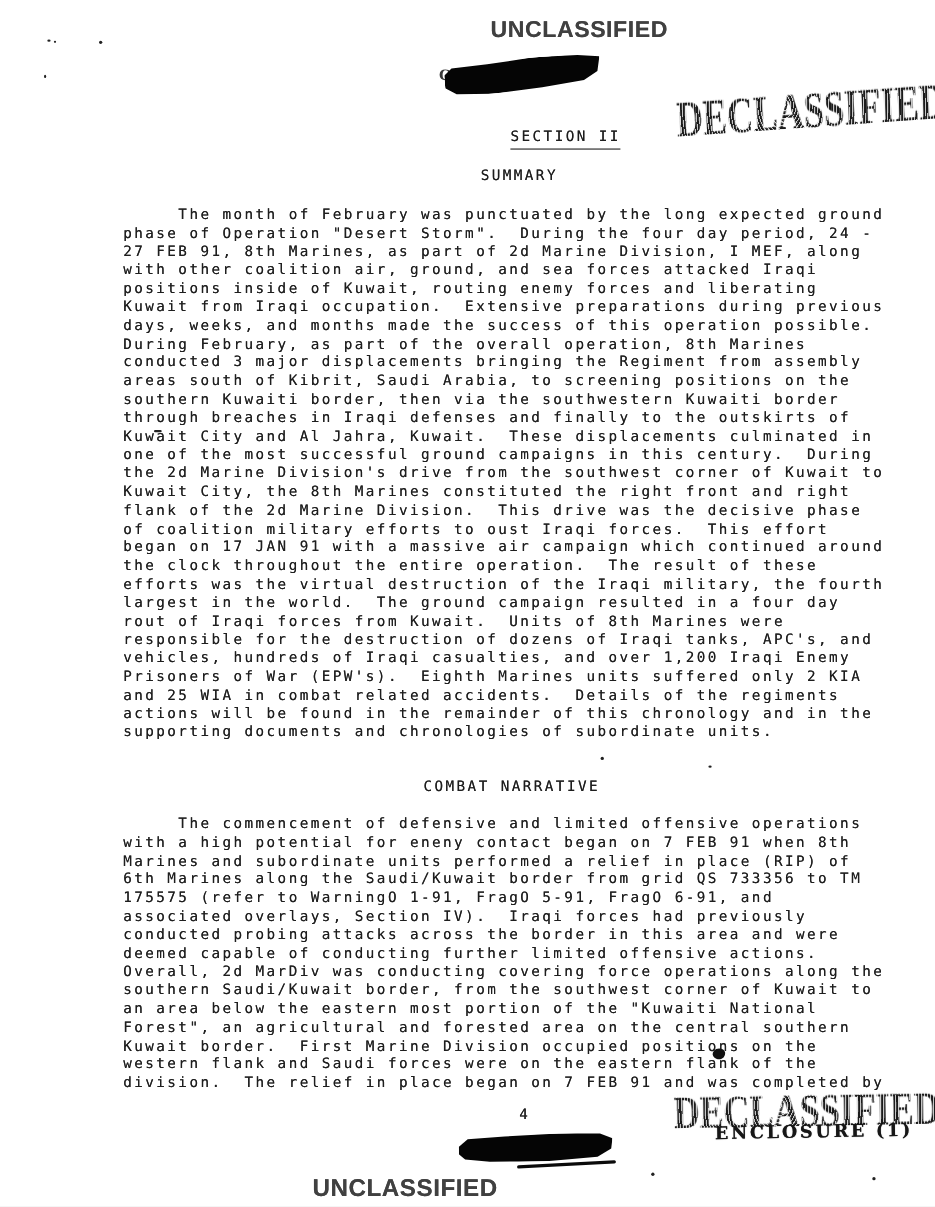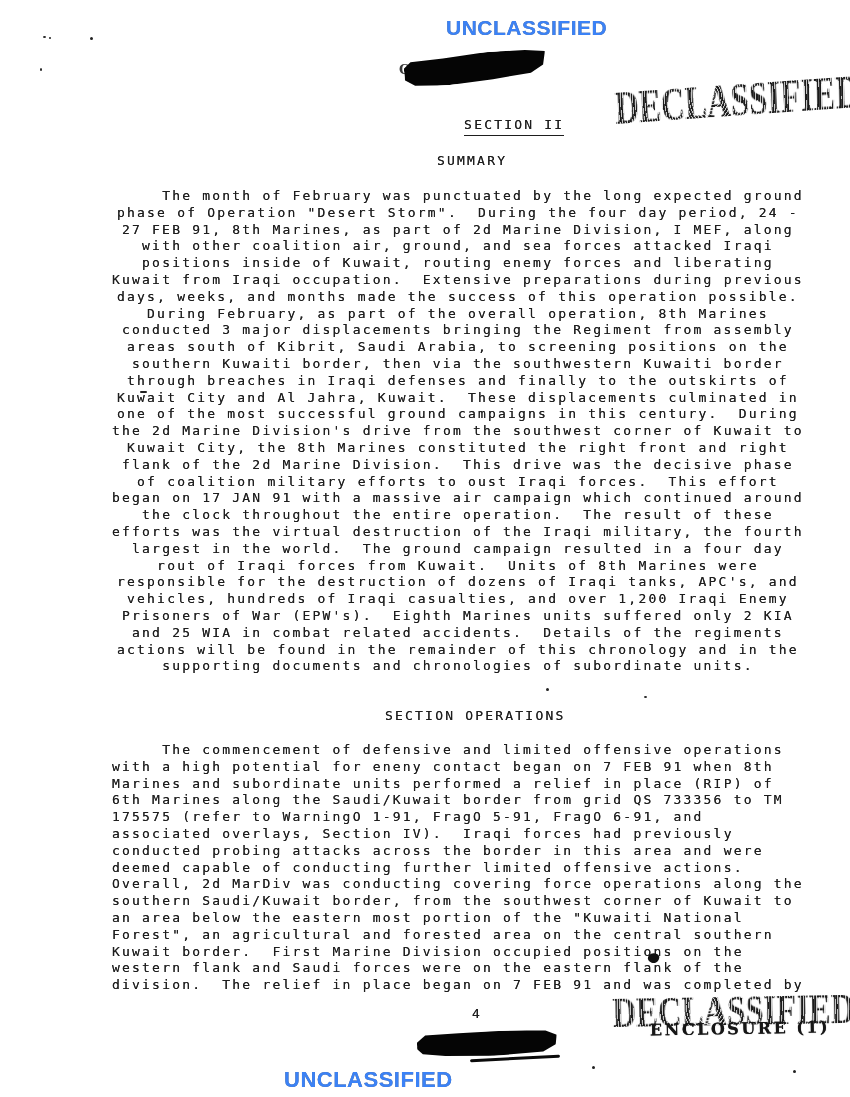--- a/index.html
+++ b/index.html
@@ -9,29 +9,29 @@
     font-family:"DejaVu Sans Mono",monospace;color:var(--ink,#1e1e1e);
   }
   
   .tw{
     font-family:"DejaVu Sans Mono",monospace;
     font-size:13px;letter-spacing:2.2px;line-height:16.8px;
     white-space:pre;color:var(--ink,#1e1e1e);
     text-shadow:0 0 0.6px rgba(10,10,10,0.75);
   }
   .body-para{position:absolute;left:112px;}
-  .para1{top:188px;text-align:center;}
+  .para1{top:188px;}
   .para2{top:742px;}
   .h{position:absolute;}
   .u{border-bottom:1.6px solid var(--ink,#1e1e1e);padding-bottom:1px;display:inline-block;}
   .suffix{margin-left:10px;}
   
   .clf{
     position:absolute;font-family:"Liberation Sans",sans-serif;
-    font-weight:bold;color:#3b82f6;letter-spacing:0.5px;
+    font-weight:bold;color:#404040;letter-spacing:0.5px;
     text-shadow:0 0 0.5px rgba(0,0,0,0.6);
   }
   .clf-top{left:446px;top:16px;font-size:21px;}
   .clf-bottom{left:284px;top:1067px;font-size:22px;}
   
   .bar{position:absolute;background:#050505;}
   .bar-top{
     left:404px;top:53px;width:142px;height:30px;
     transform:rotate(-4.5deg);
     clip-path:polygon(0% 34%,5% 14%,28% 10%,58% 0%,86% 3%,100% 12%,98% 56%,89% 80%,62% 92%,30% 100%,7% 93%,0% 72%);
@@ -121,21 +121,21 @@
 efforts was the virtual destruction of the Iraqi military, the fourth
 largest in the world.  The ground campaign resulted in a four day
 rout of Iraqi forces from Kuwait.  Units of 8th Marines were
 responsible for the destruction of dozens of Iraqi tanks, APC's, and
 vehicles, hundreds of Iraqi casualties, and over 1,200 Iraqi Enemy
 Prisoners of War (EPW's).  Eighth Marines units suffered only 2 KIA
 and 25 WIA in combat related accidents.  Details of the regiments
 actions will be found in the remainder of this chronology and in the
 supporting documents and chronologies of subordinate units.</div>
 
-  <div class="h tw" style="left:385px;top:708px;">SECTION OPERATIONS</div>
+  <div class="h tw" style="left:385px;top:708px;">COMBAT NARRATIVE</div>
 
   <div class="tw body-para para2">     The commencement of defensive and limited offensive operations
 with a high potential for eneny contact began on 7 FEB 91 when 8th
 Marines and subordinate units performed a relief in place (RIP) of
 6th Marines along the Saudi/Kuwait border from grid QS 733356 to TM
 175575 (refer to WarningO 1-91, FragO 5-91, FragO 6-91, and
 associated overlays, Section IV).  Iraqi forces had previously
 conducted probing attacks across the border in this area and were
 deemed capable of conducting further limited offensive actions.
 Overall, 2d MarDiv was conducting covering force operations along the

